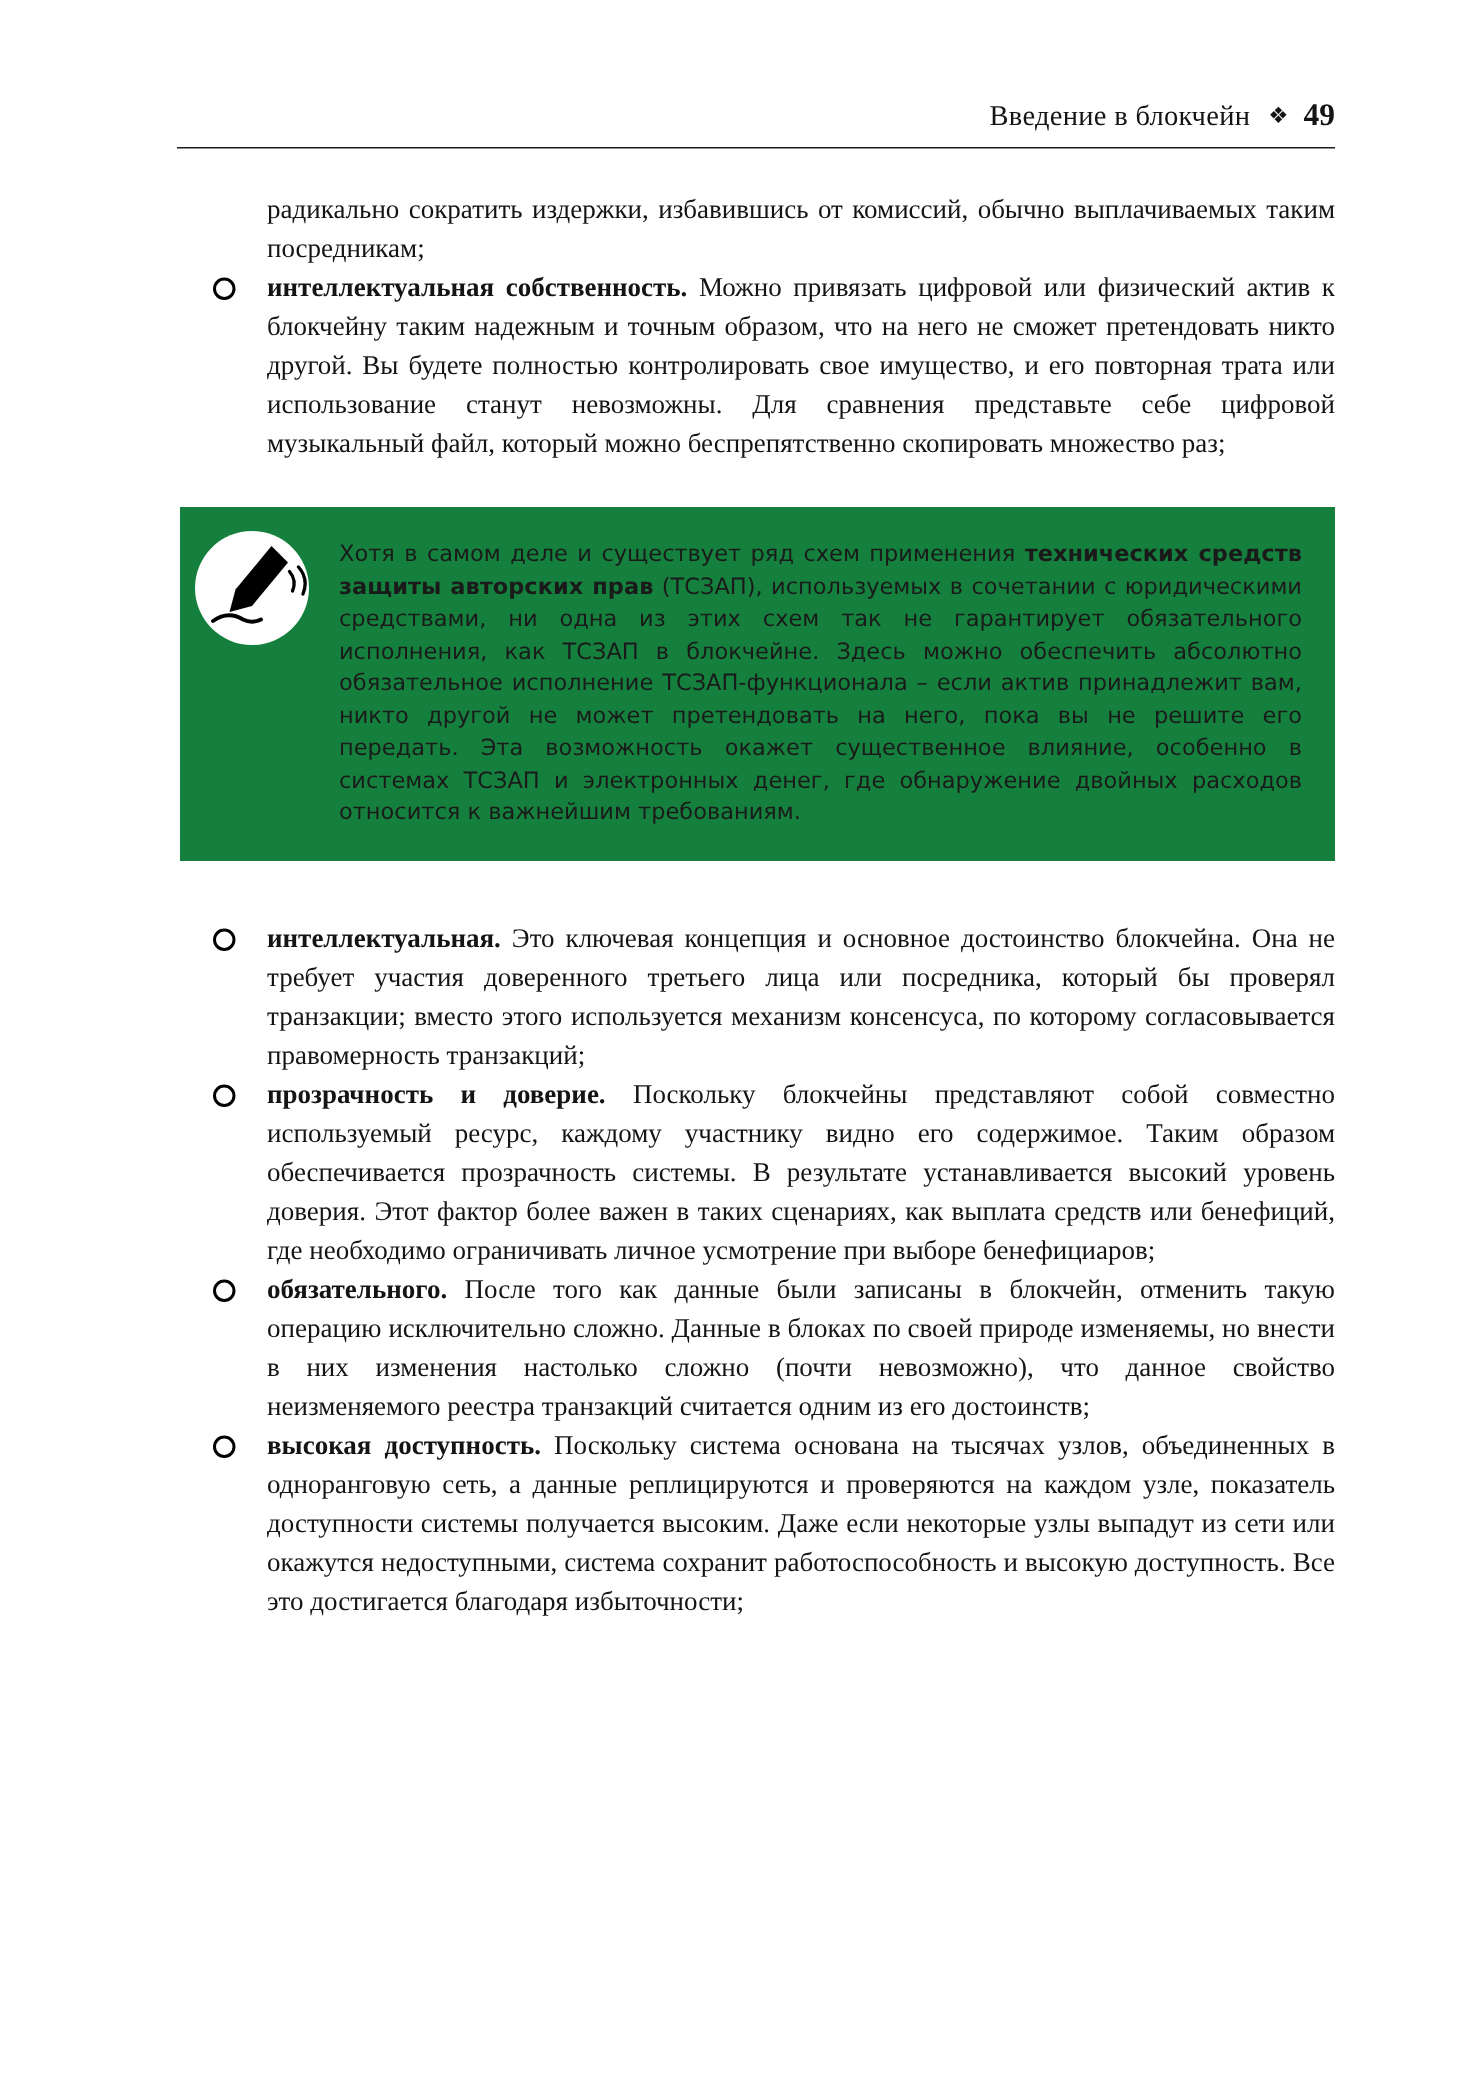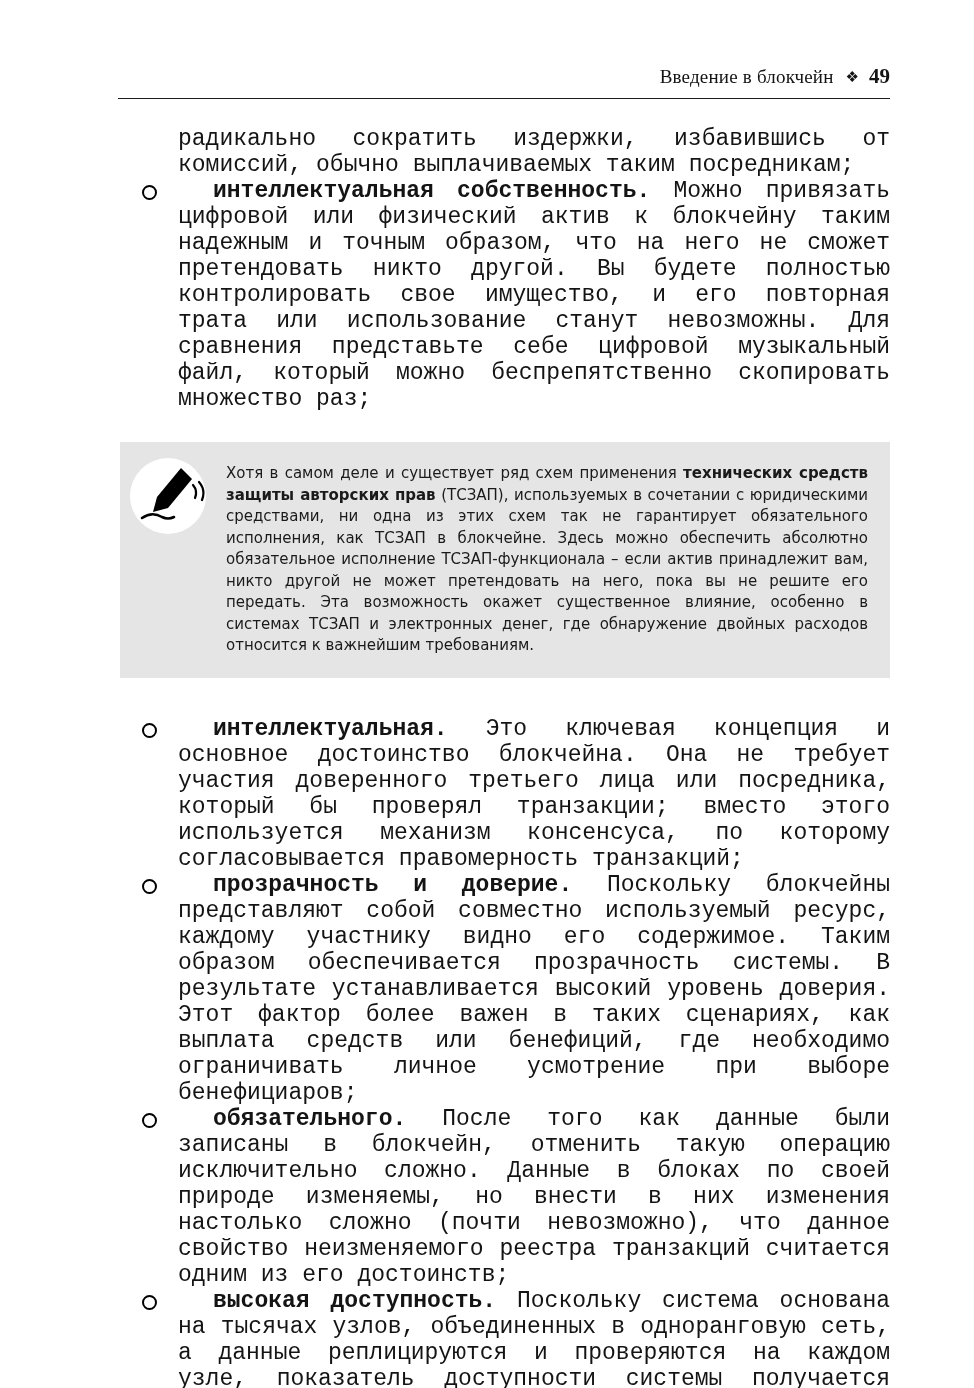--- a/index.html
+++ b/index.html
@@ -37,21 +37,21 @@
     margin: 0 10px 0 12px;
     position: relative;
     top: -1px;
   }
   .page-header .hdr-num {
     font-weight: bold;
     font-size: 21px;
   }
 
   
-  .bodycopy { font-size: 23px; line-height: 26px; text-align: justify; font-family: Liberation Mono, monospace; }
+  .bodycopy { font-size: 18px; line-height: 26px; text-align: justify; }
 
   .intro {
     margin: 27px 0 0 60px;
   }
 
   ul.bullets {
     list-style: none;
     margin: 0;
     padding: 0;
   }
@@ -63,27 +63,27 @@
   .bullet-ring {
     position: absolute;
     left: 24px;
     top: 7px;
     width: 11px;
     height: 11px;
     border: 2.6px solid #000;
     border-radius: 50%;
     box-sizing: content-box;
   }
-  .term { font-weight: bold; margin-left: 35px; }
+  .term { font-weight: bold; }
 
   
   .note-box {
     position: relative;
     margin: 30px 0 38px 2px;
-    background: #e5e5e5;
+    background: #15803d;
     padding: 21px 22px 21px 106px;
     font-family: "DejaVu Sans", sans-serif;
     font-size: 15px;
     line-height: 21.5px;
     text-align: justify;
     color: #1a1a1a;
     min-height: 120px;
     box-sizing: border-box;
   }
   .note-bold { font-weight: bold; }

